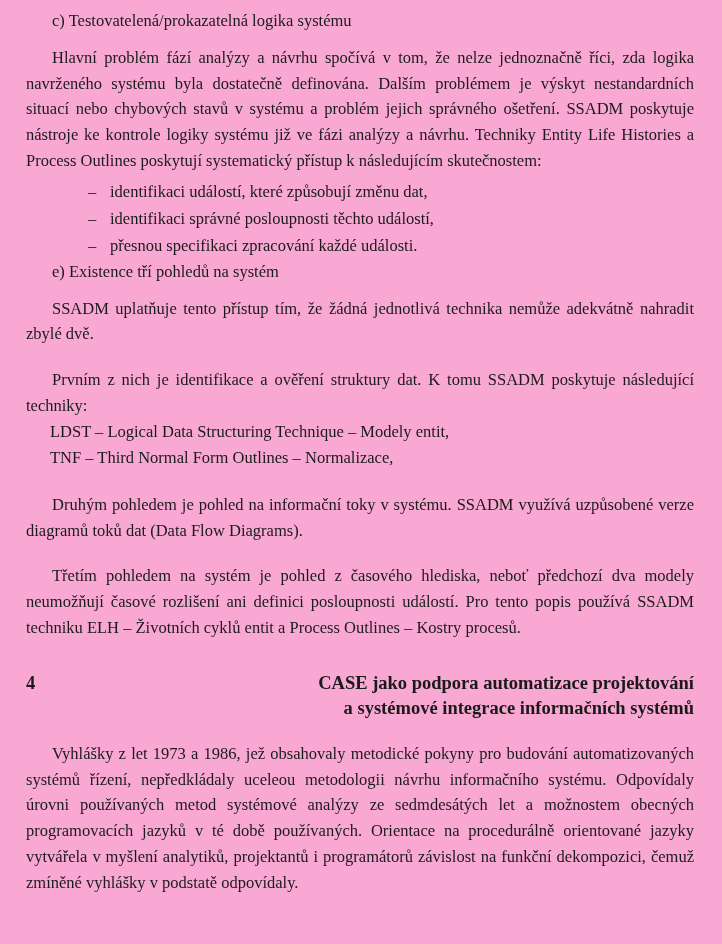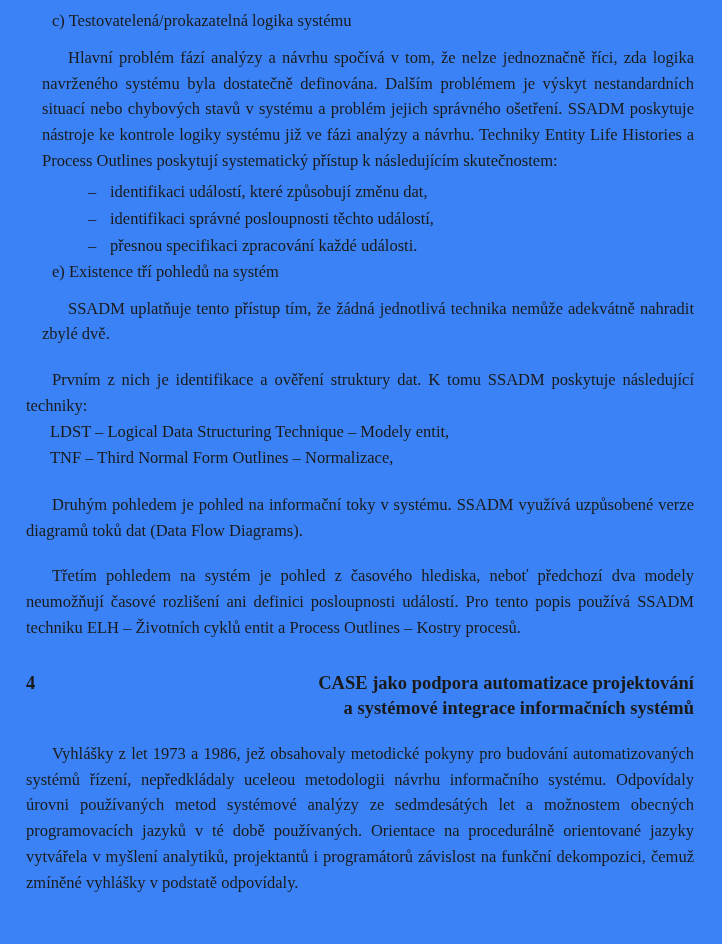--- a/index.html
+++ b/index.html
@@ -4,41 +4,41 @@
 <style>
   html, body {
     margin: 0;
     padding: 0;
     background: #ffffff;
   }
   .page {
     position: relative;
     width: 722px;
     height: 944px;
-    background: #3b82f6;
+    background: #f9a8d4;
     font-family: "Liberation Serif", serif;
     color: #1a1a1a;
     overflow: hidden;
   }
   .content {
     position: absolute;
     left: 26px;
     top: 8px;
     width: 668px;
   }
   p {
     margin: 0 0 0 0;
     font-size: 16.5px;
     line-height: 25.8px;
     text-align: justify;
     text-justify: inter-word;
     color: #1b1b1b;
   }
   .indent { text-indent: 26px; }
-  .gap-s { margin-top: 11px; margin-left: 16px; }
+  .gap-s { margin-top: 11px; }
   .gap-m { margin-top: 20px; }
   .heading-sub {
     font-size: 16.5px;
     line-height: 25.8px;
     text-indent: 26px;
   }
   .bullets {
     margin: 4px 0 0 0;
     padding: 0;
     list-style: none;

